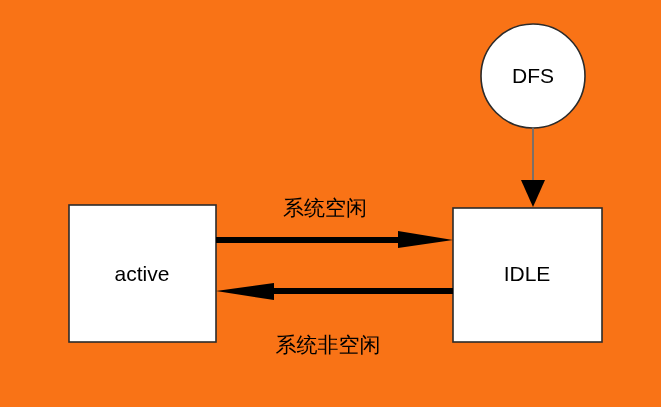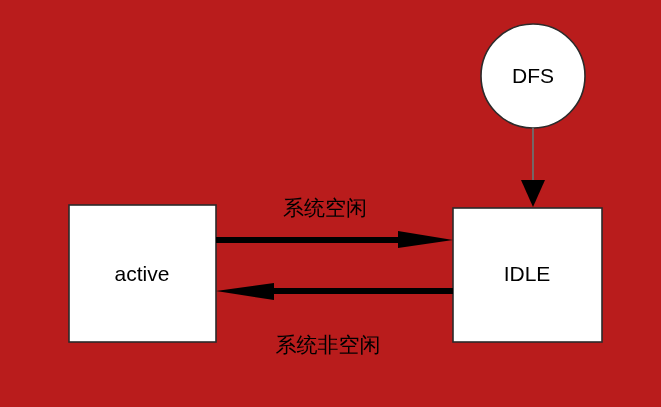--- a/index.html
+++ b/index.html
@@ -7,21 +7,21 @@
     padding: 0;
     background: #ffffff;
   }
   body {
     font-family: "Liberation Sans", "DejaVu Sans", sans-serif;
   }
   #canvas {
     position: relative;
     width: 661px;
     height: 407px;
-    background: #b91c1c;
+    background: #f97316;
     overflow: hidden;
   }
   #diagram-svg {
     position: absolute;
     top: 0;
     left: 0;
     width: 661px;
     height: 407px;
   }
   .node-label {

